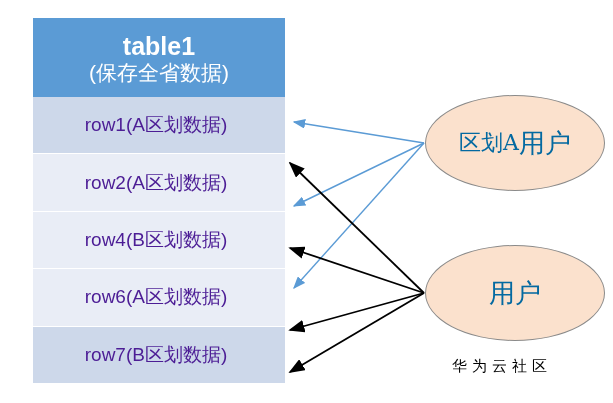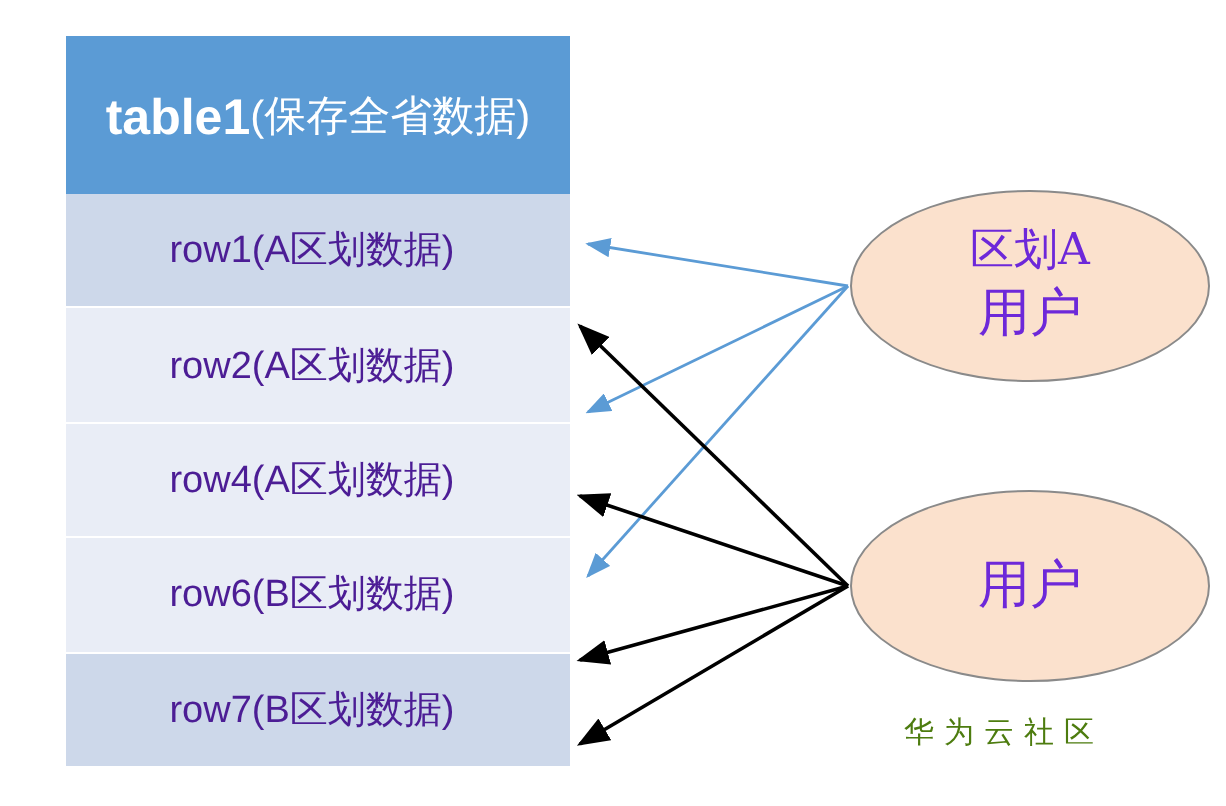--- a/index.html
+++ b/index.html
@@ -26,21 +26,21 @@
     box-sizing: border-box;
     display: flex;
     flex-direction: column;
   }
 
   #table-header {
     height: 79px;
     background: #5b9bd5;
     color: #ffffff;
     display: flex;
-    flex-direction: row;
+    flex-direction: column;
     align-items: center;
     justify-content: center;
     line-height: 1.12;
     box-sizing: border-box;
     padding-top: 2px;
   }
   #table-header .t1 {
     font-size: 25px;
     font-weight: bold;
     letter-spacing: 0px;
@@ -71,25 +71,25 @@
   
   .ellipse {
     position: absolute;
     width: 180px;
     height: 96px;
     border-radius: 50%;
     background: #fbe1cd;
     border: 1px solid #8a8a8a;
     box-sizing: border-box;
     display: flex;
-    flex-direction: column;
+    flex-direction: row;
     align-items: center;
     justify-content: center;
     line-height: 1.2;
-    color: #6d28d9;
+    color: #0369a1;
   }
   .ellipse .l1 { font-size: 22px; font-family: "DejaVu Serif", "Liberation Serif", serif; }
   .ellipse .l2 { font-size: 26px; font-family: "DejaVu Serif", "Liberation Serif", serif; margin-top: 2px; }
 
   #ellipse-a { left: 425px; top: 95px; }
   #ellipse-b { left: 425px; top: 245px; }
 
   
   #arrows {
     position: absolute;
@@ -99,21 +99,21 @@
     pointer-events: none;
   }
 
   
   #watermark {
     position: absolute;
     left: 452px;
     top: 357px;
     font-size: 15px;
     letter-spacing: 5px;
-    color: #4d7c0f;
+    color: #000000;
     white-space: nowrap;
   }
 </style>
 </head>
 <body>
 
 <div id="canvas">
 
   <svg id="arrows" viewBox="0 0 613 403" xmlns="http://www.w3.org/2000/svg">
     <defs>
@@ -136,22 +136,22 @@
   </svg>
 
   <div id="table-block">
     <div id="table-header">
       <div class="t1">table1</div>
       <div class="t2">(保存全省数据)</div>
     </div>
 
     <div class="table-row odd">row1(A区划数据)</div>
     <div class="table-row even">row2(A区划数据)</div>
-    <div class="table-row even">row4(A区划数据)</div>
-    <div class="table-row even">row6(B区划数据)</div>
+    <div class="table-row even">row4(B区划数据)</div>
+    <div class="table-row even">row6(A区划数据)</div>
     <div class="table-row odd">row7(B区划数据)</div>
   </div>
 
   <div class="ellipse" id="ellipse-a">
     <div class="l1">区划A</div>
     <div class="l2">用户</div>
   </div>
 
   <div class="ellipse" id="ellipse-b">
     <div class="l2">用户</div>

